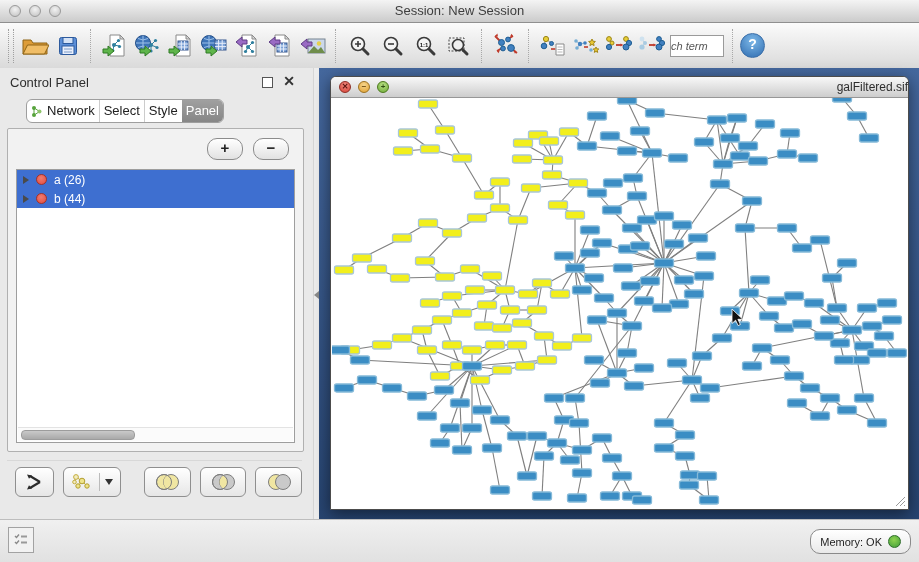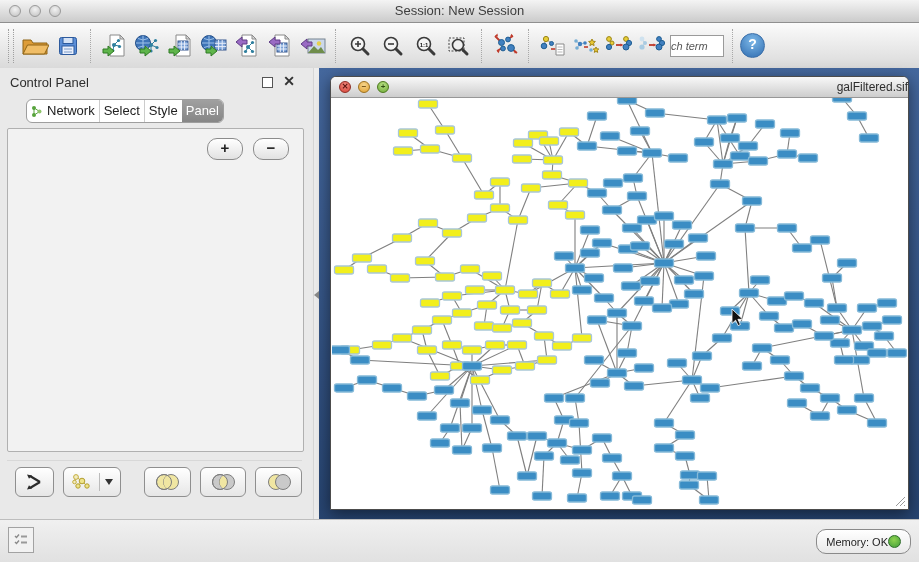--- a/index.html
+++ b/index.html
@@ -72,21 +72,21 @@
   .iwb.zoom{background:radial-gradient(circle at 50% 30%,#b8e184,#6fab38);border:1px solid #4c791d;color:#2f4f12;}
   .iw-canvas{position:absolute;top:21px;left:1px;right:1px;bottom:1px;background:#fff;overflow:hidden;}
   .iw-canvas svg{display:block;}
   .resize-grip{position:absolute;right:1px;bottom:1px;}
   
   .statusbar{position:absolute;bottom:0;left:0;right:0;height:42px;
     background:linear-gradient(#f0f0f0,#e1e1e1);border-top:1px solid #bdbdbd;}
   .task-btn{position:absolute;left:8px;bottom:9px;width:24px;height:24px;background:#f2f2f2;
     border:1px solid #a2a2a2;display:flex;align-items:center;justify-content:center;}
   .memory-pill{position:absolute;right:8px;bottom:8px;height:23px;border:1px solid #8a8a8a;border-radius:10px;
-    background:linear-gradient(#ffffff,#e9e9e9);display:flex;align-items:center;padding:0 9px;
+    background:linear-gradient(#ffffff,#e9e9e9);display:flex;align-items:center;gap:6px;padding:0 9px;
     font-size:11px;color:#1e1e1e;}
   .greendot{width:13px;height:13px;border-radius:50%;box-sizing:border-box;
     background:radial-gradient(circle at 45% 35%,#8fd34f,#3f9c3a);border:1px solid #2d6e28;}
 </style>
 </head>
 <body>
 
 <div id="app">
 
   <div class="titlebar">
@@ -310,20 +310,35 @@
       </div>
       <div class="cp-tab selected">
         <span>Panel</span>
       </div>
     </div>
 
     <div class="cp-body">
       <div class="pm-row">
         <div class="pm-btn">+</div>
         <div class="pm-btn">−</div>
+      </div>
+      <div class="setlist">
+        <div class="setrow">
+          <span class="expander"></span>
+          <span class="reddot"></span>
+          <span>a (26)</span>
+        </div>
+        <div class="setrow">
+          <span class="expander"></span>
+          <span class="reddot"></span>
+          <span>b (44)</span>
+        </div>
+        <div class="hscroll">
+          <div class="hthumb"></div>
+        </div>
       </div>
     </div>
 
     <div class="cp-tools">
       <div class="tool-btn" style="width:38px">
         <svg width="20" height="20" viewBox="0 0 20 20">
           <path d="M16 10 L6 4 M16 10 L6 16" stroke="#2c2c2c" stroke-width="2.2" fill="none"></path>
           <path d="M3 2.6 l5 .8 -3 3.4 z M3 17.4 l5 -.8 -3 -3.4 z" fill="#2c2c2c"></path>
           </svg>
       </div>

